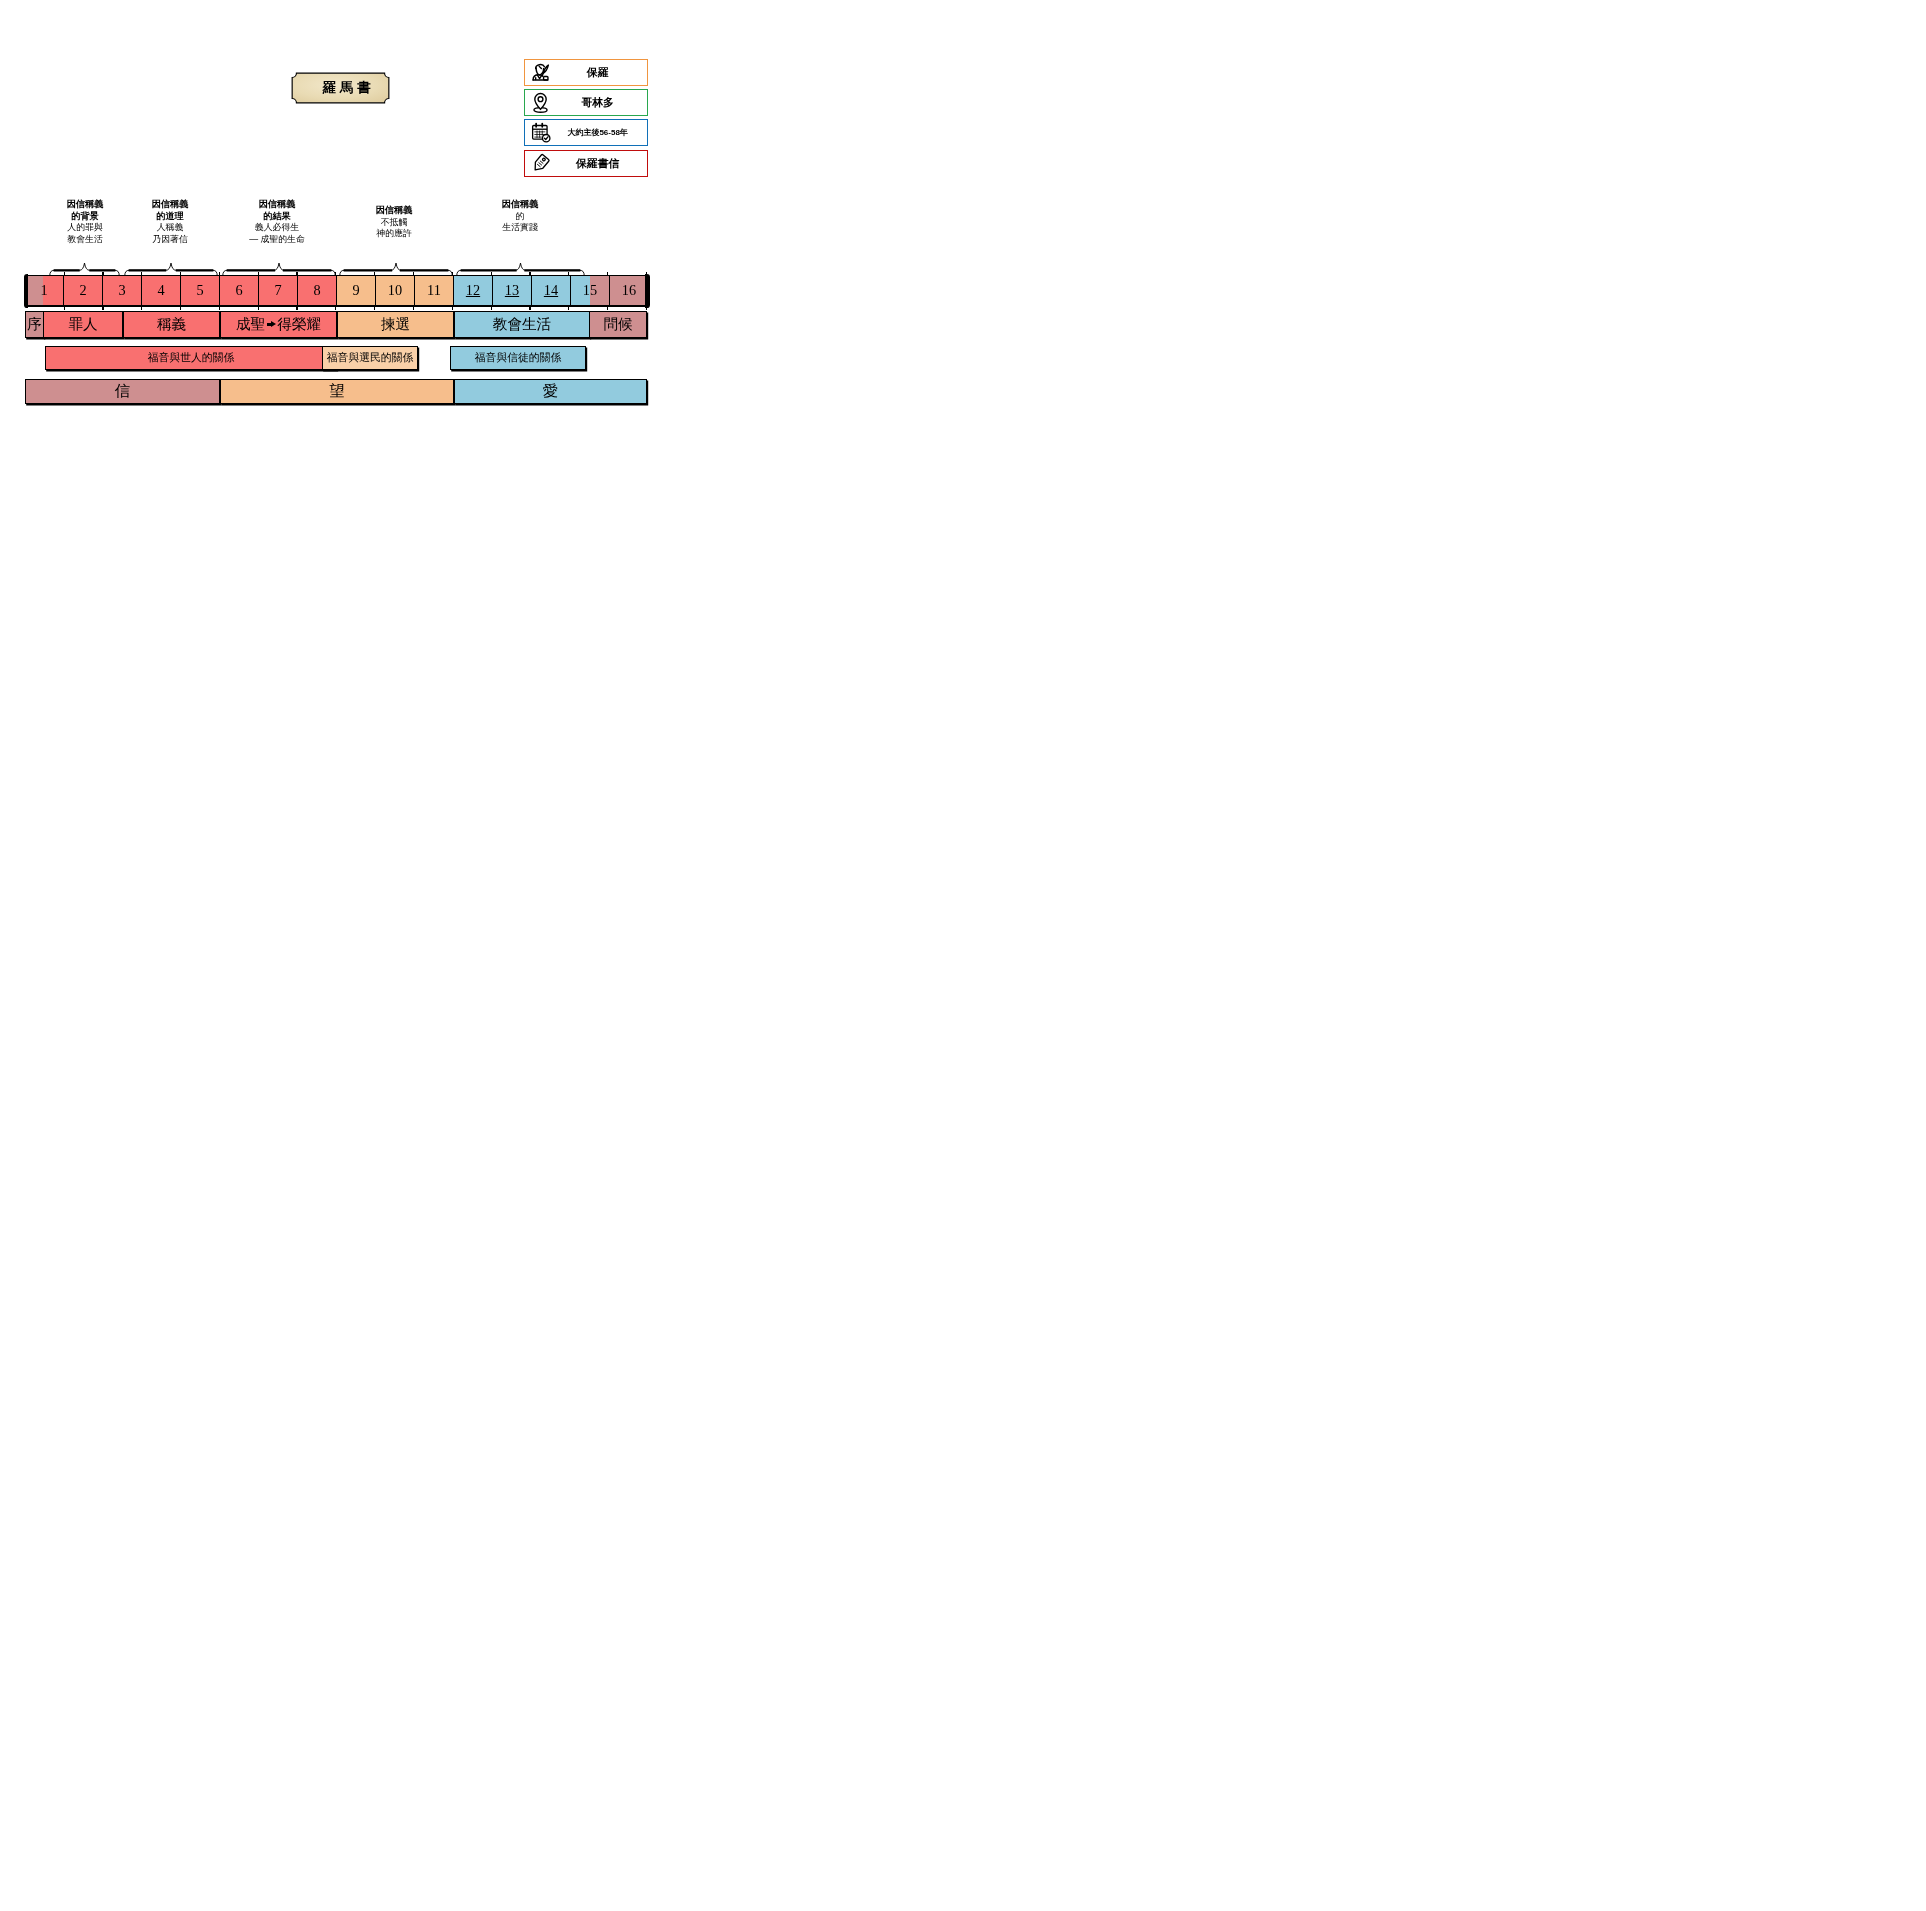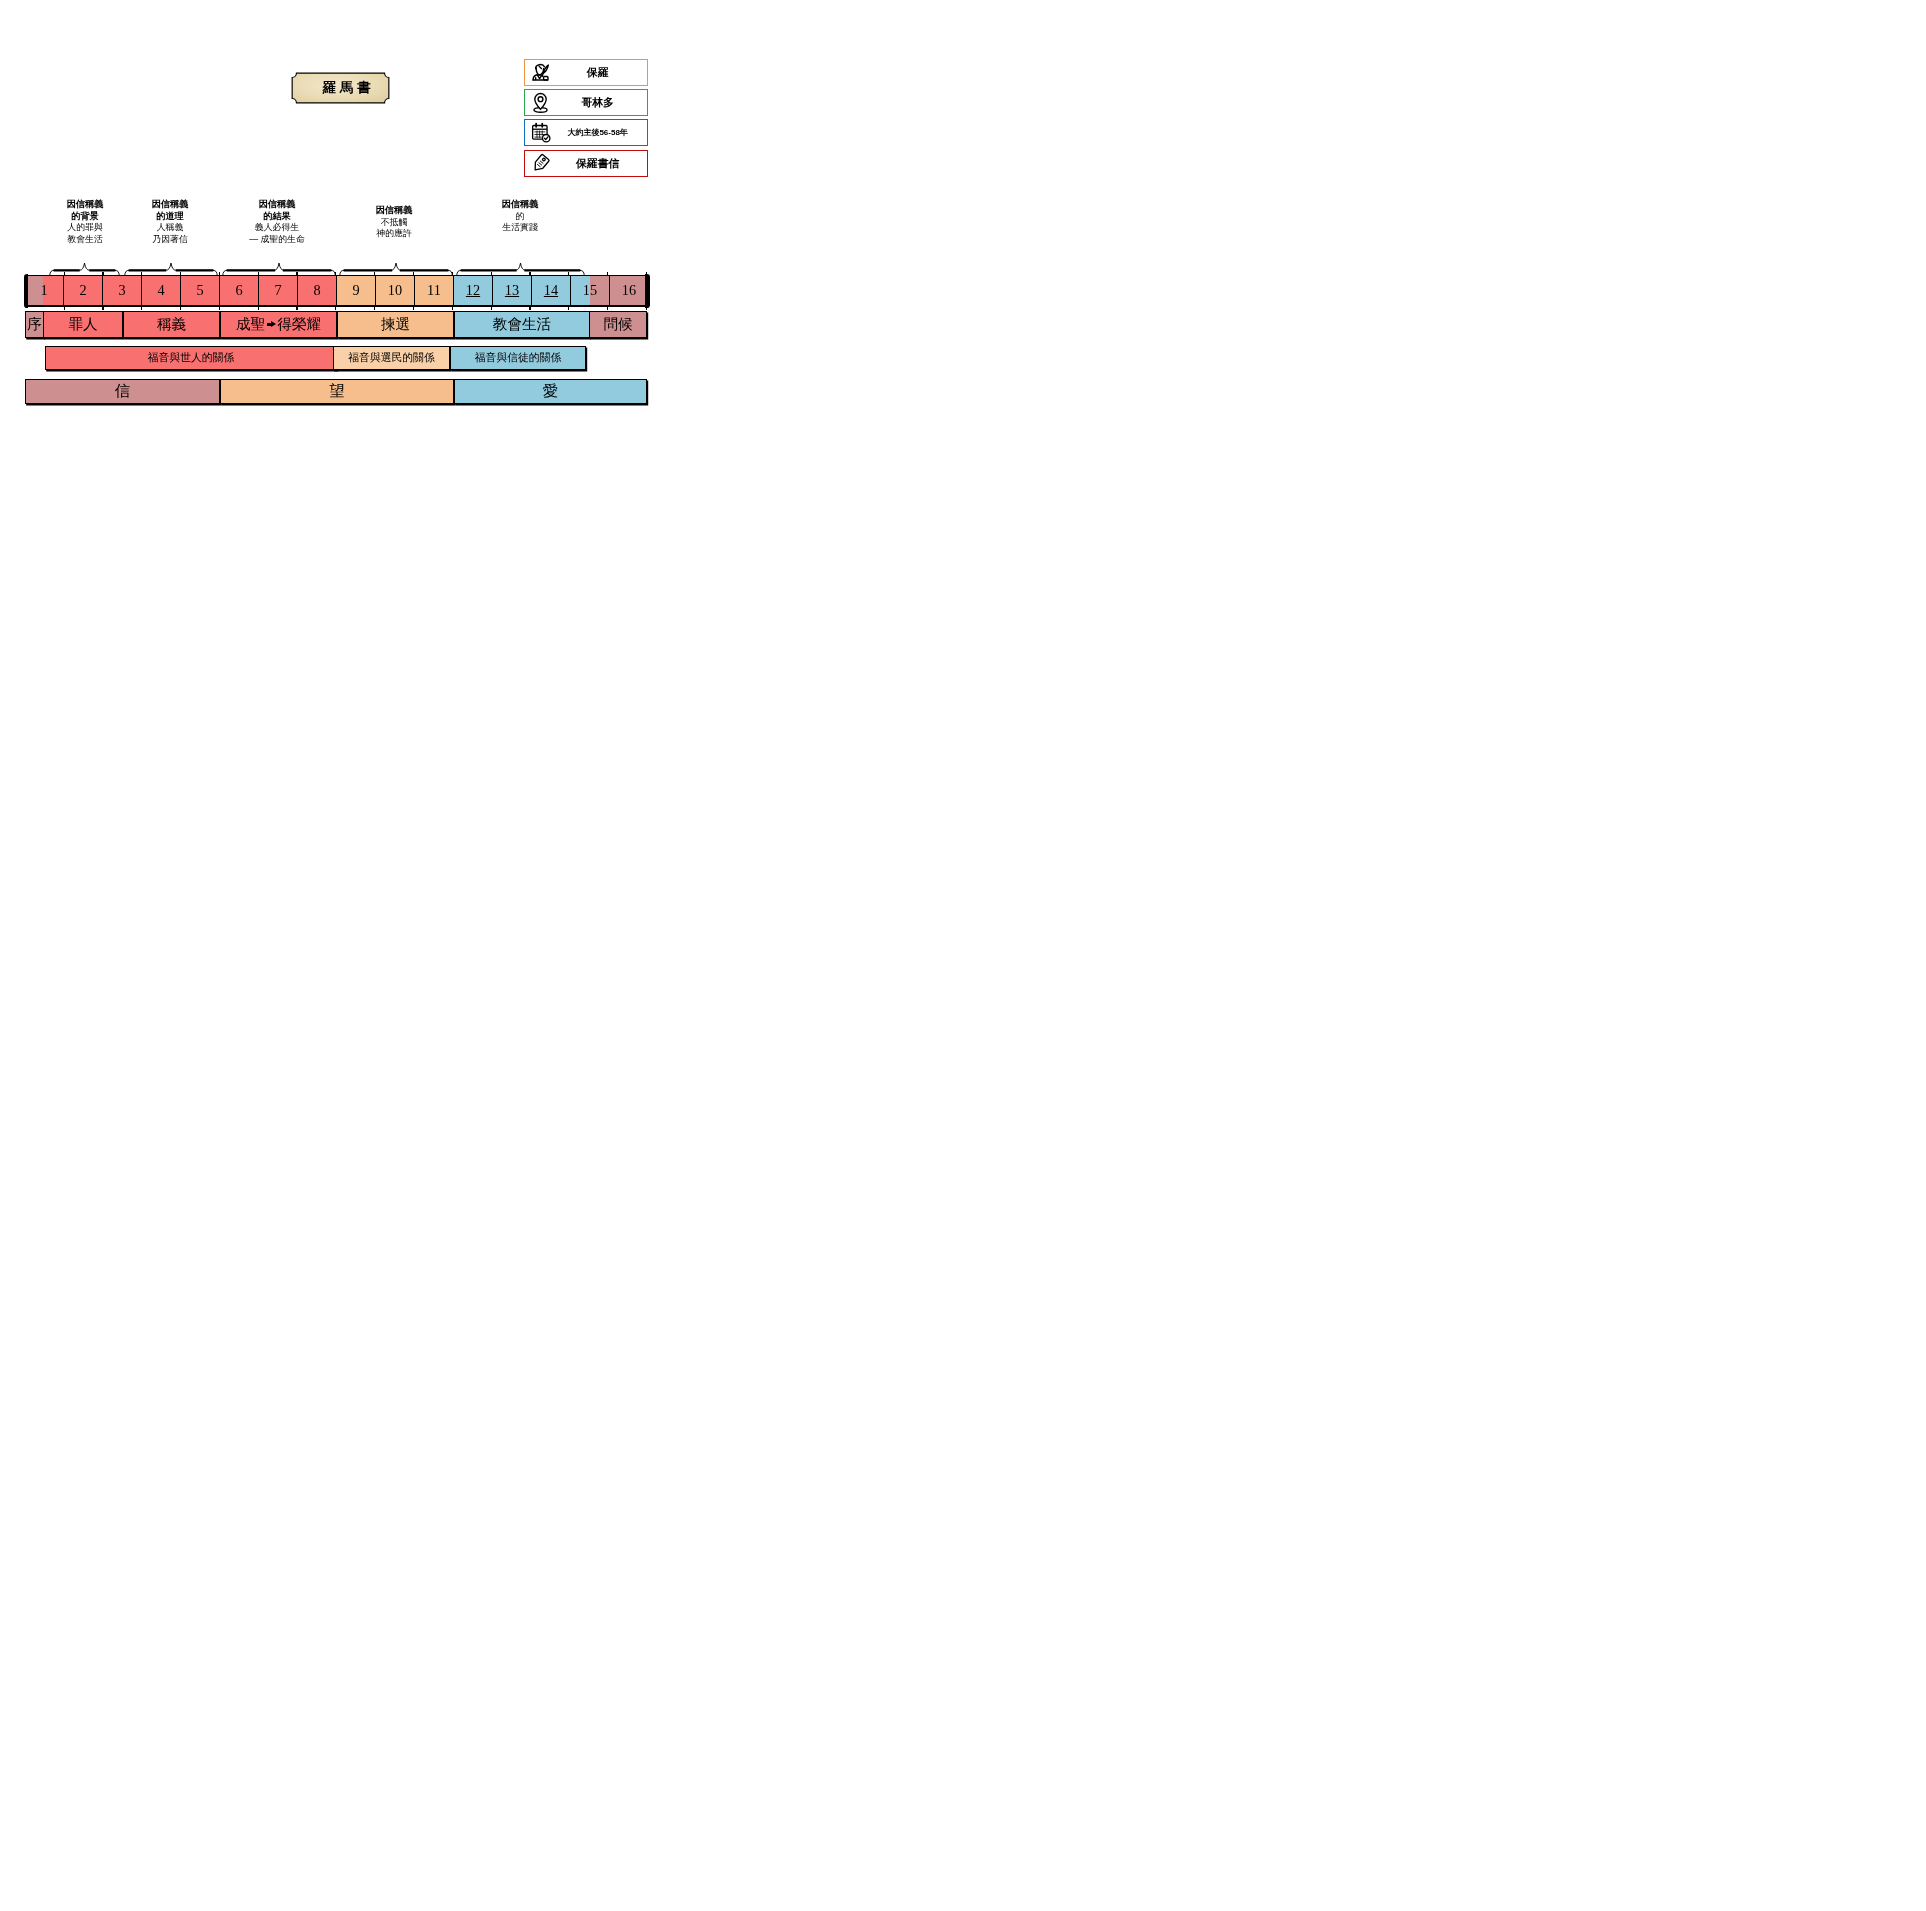--- a/index.html
+++ b/index.html
@@ -292,21 +292,21 @@
   <div class="row-cell r2 bg-blue" style="left:454px;width:136px">
       <span>教會生活</span>
     </div>
   <div class="row-cell r2 bg-mauve" style="left:589px;width:58px">
       <span>問候</span>
     </div>
 
   <div class="row-cell r3 bg-red" style="left:45px;width:292px">
       <span>福音與世人的關係</span>
     </div>
-  <div class="row-cell r3 bg-lorange" style="left:333px;width:117px">
+  <div class="row-cell r3 bg-lorange" style="left:322px;width:96px">
       <span>福音與選民的關係</span>
     </div>
   <div class="row-cell r3 bg-blue" style="left:450px;width:136px">
       <span>福音與信徒的關係</span>
     </div>
 
   <div class="row-cell r4 bg-mauve" style="left:25px;width:195px">
       <span>信</span>
     </div>
   <div class="row-cell r4 bg-orange" style="left:220px;width:234px">

